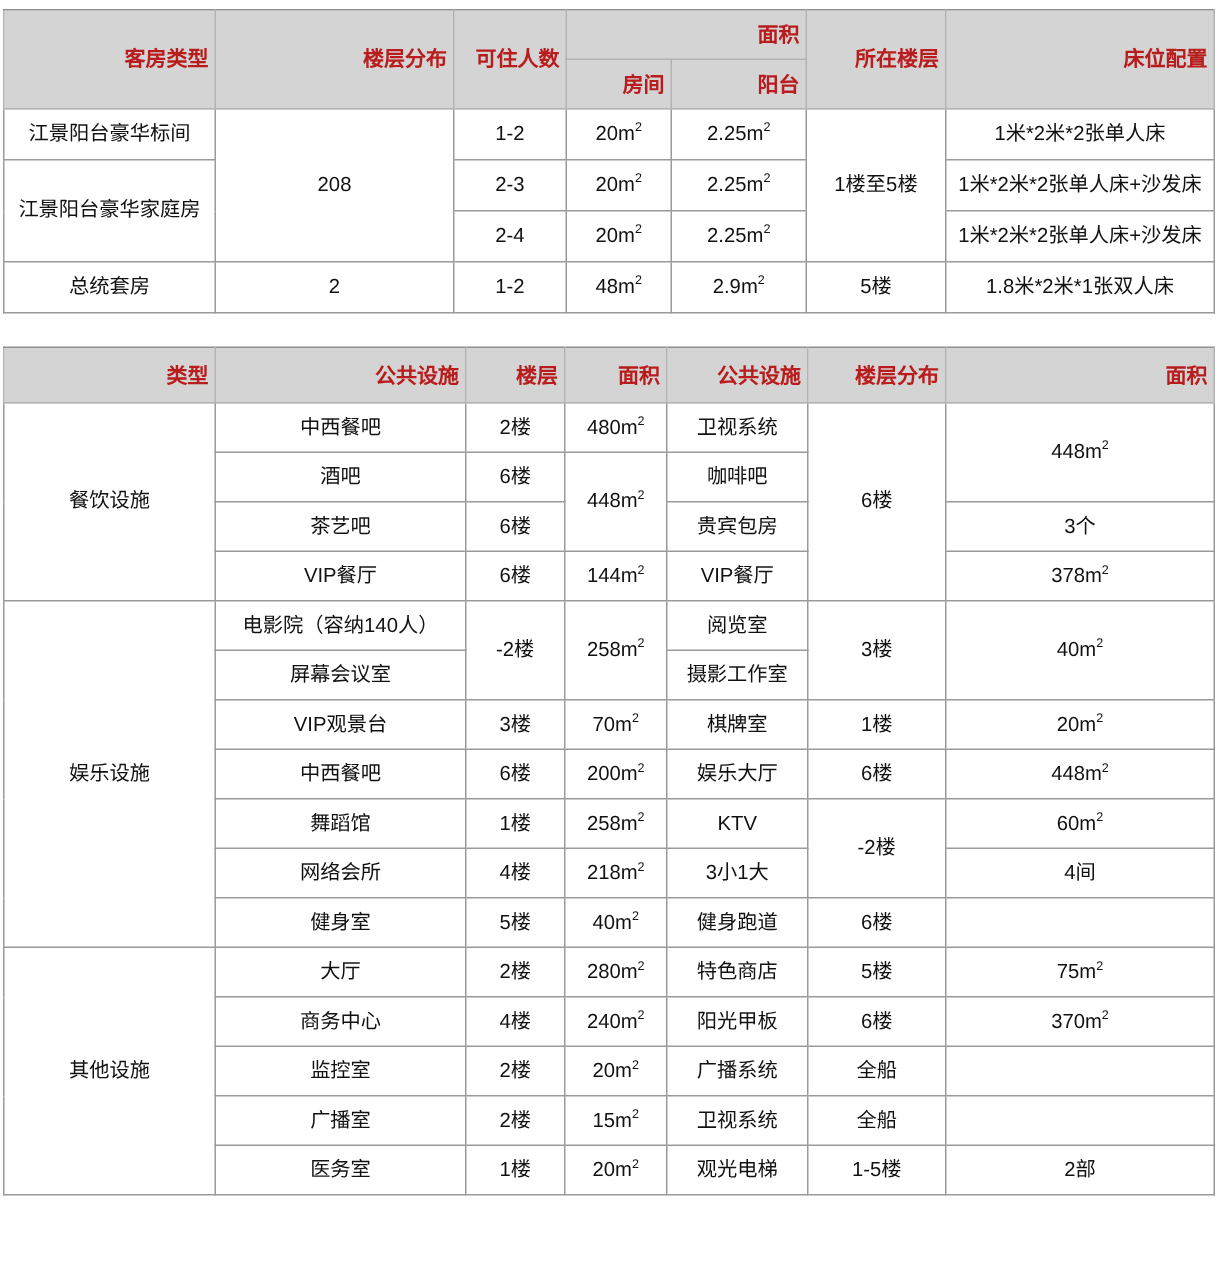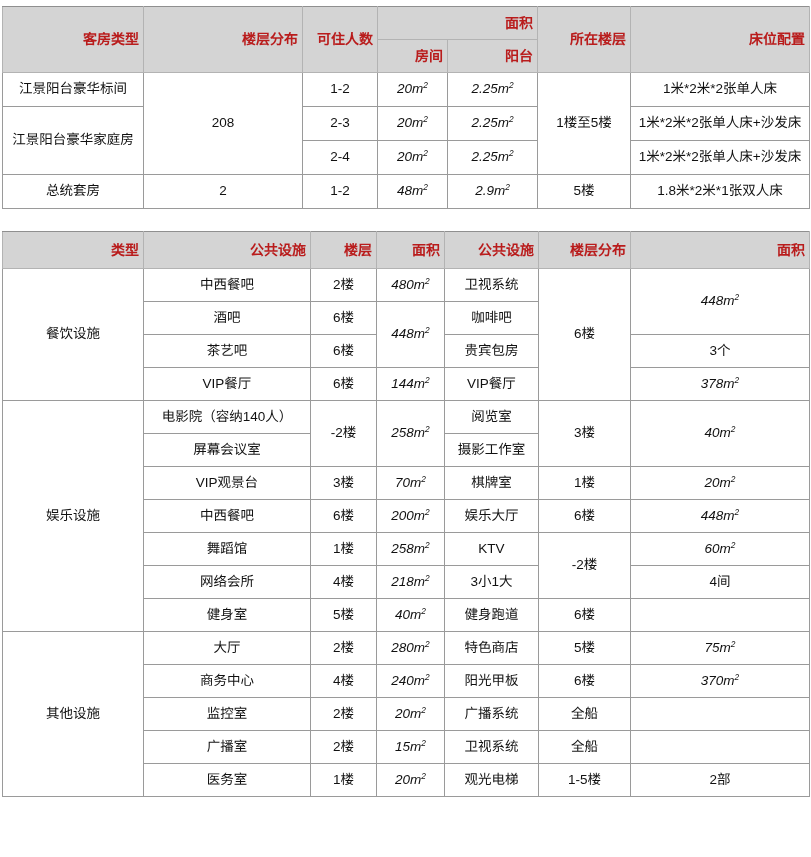--- a/index.html
+++ b/index.html
@@ -58,21 +58,21 @@
   }
   .bold-cell {
     font-weight: bold;
     font-size: 14.5px;
   }
   .sup {
     font-size: 0.62em;
     vertical-align: super;
     line-height: 0;
   }
-  .area-txt { white-space: nowrap; font-style: italic; }
+  .area-txt { white-space: nowrap; }
 
   .table-gap {
     height: 22px;
   }
 
   
   .t1 col.c0 { width: 141px; }
   .t1 col.c1 { width: 159px; }
   .t1 col.c2 { width: 75px; }
   .t1 col.c3 { width: 70px; }

